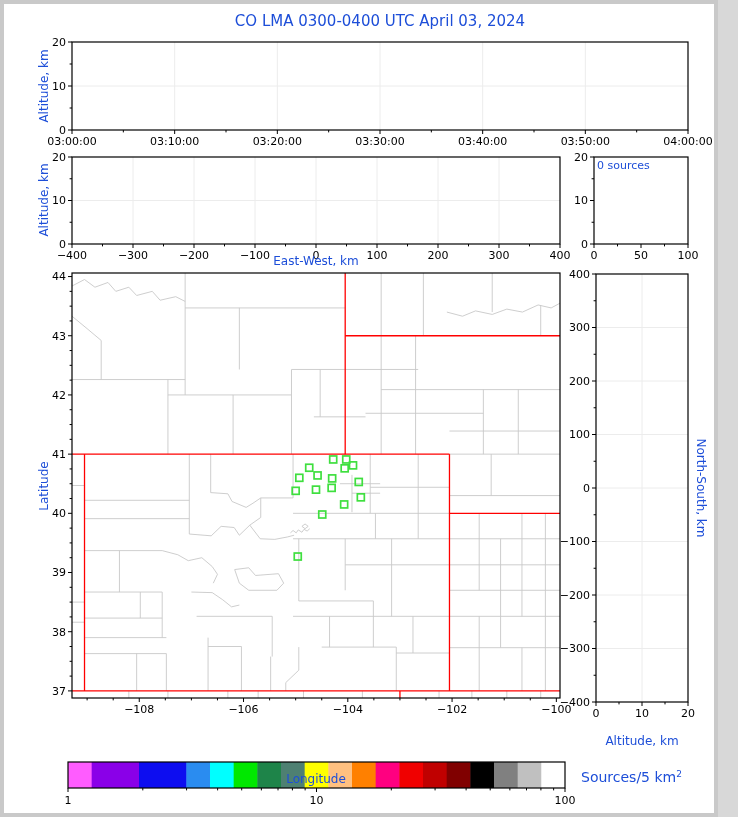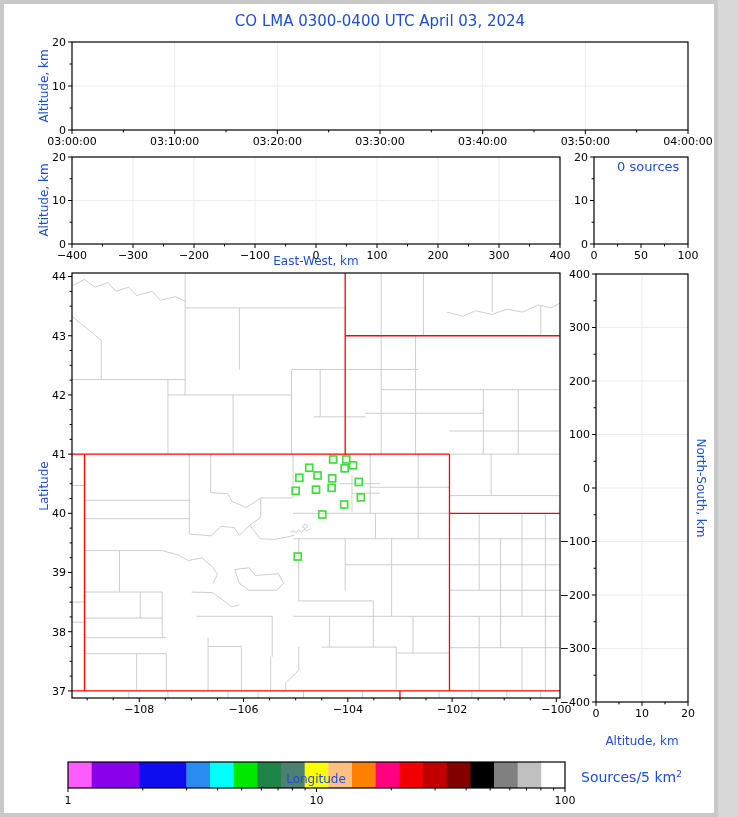--- a/index.html
+++ b/index.html
@@ -5,21 +5,21 @@
   html,body{margin:0;padding:0;background:#d8d8d8;}
   #canvas{position:relative;width:718px;height:817px;background:#ffffff;overflow:hidden;
           font-family:"DejaVu Sans","Liberation Sans",sans-serif;color:#1d4ed8;}
   #canvas::after{content:"";position:absolute;inset:0;border:4px solid #c9c9c9;pointer-events:none;}
   #plot{position:absolute;left:0;top:0;}
   #plot text{font-size:11px;fill:#000;font-family:"DejaVu Sans","Liberation Sans",sans-serif;}
   .lbl{position:absolute;font-size:12px;white-space:nowrap;transform:translate(-50%,-50%);}
   .lbl.rotl{transform:translate(-50%,-50%) rotate(-90deg);}
   .lbl.rotr{transform:translate(-50%,-50%) rotate(90deg);}
   .title{position:absolute;font-size:15px;white-space:nowrap;transform:translate(-50%,-50%);}
-  .annot{position:absolute;font-size:13px;white-space:nowrap;margin-left:20px;}
+  .annot{position:absolute;font-size:11px;white-space:nowrap;}
   .cblabel{position:absolute;font-size:14px;white-space:nowrap;transform:translate(0,-50%);}
   .cblabel sup{font-size:9px;}
 </style>
 </head>
 <body>
 
 <div id="canvas">
   <div class="title" style="left:380px;top:21px;">CO LMA 0300-0400 UTC April 03, 2024</div>
 
   <svg id="plot" width="738" height="817">

